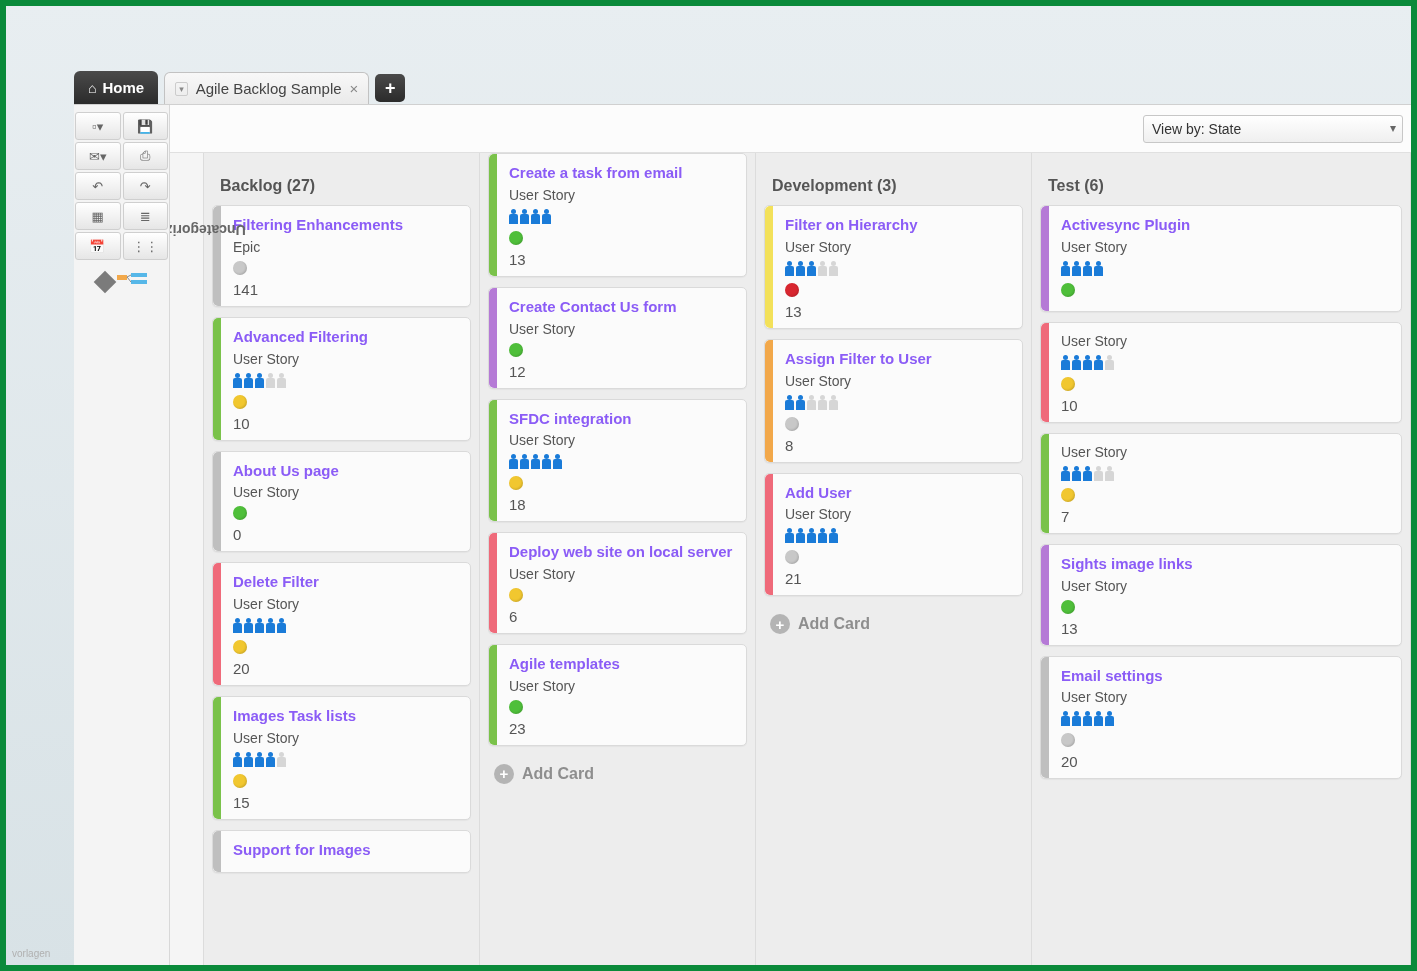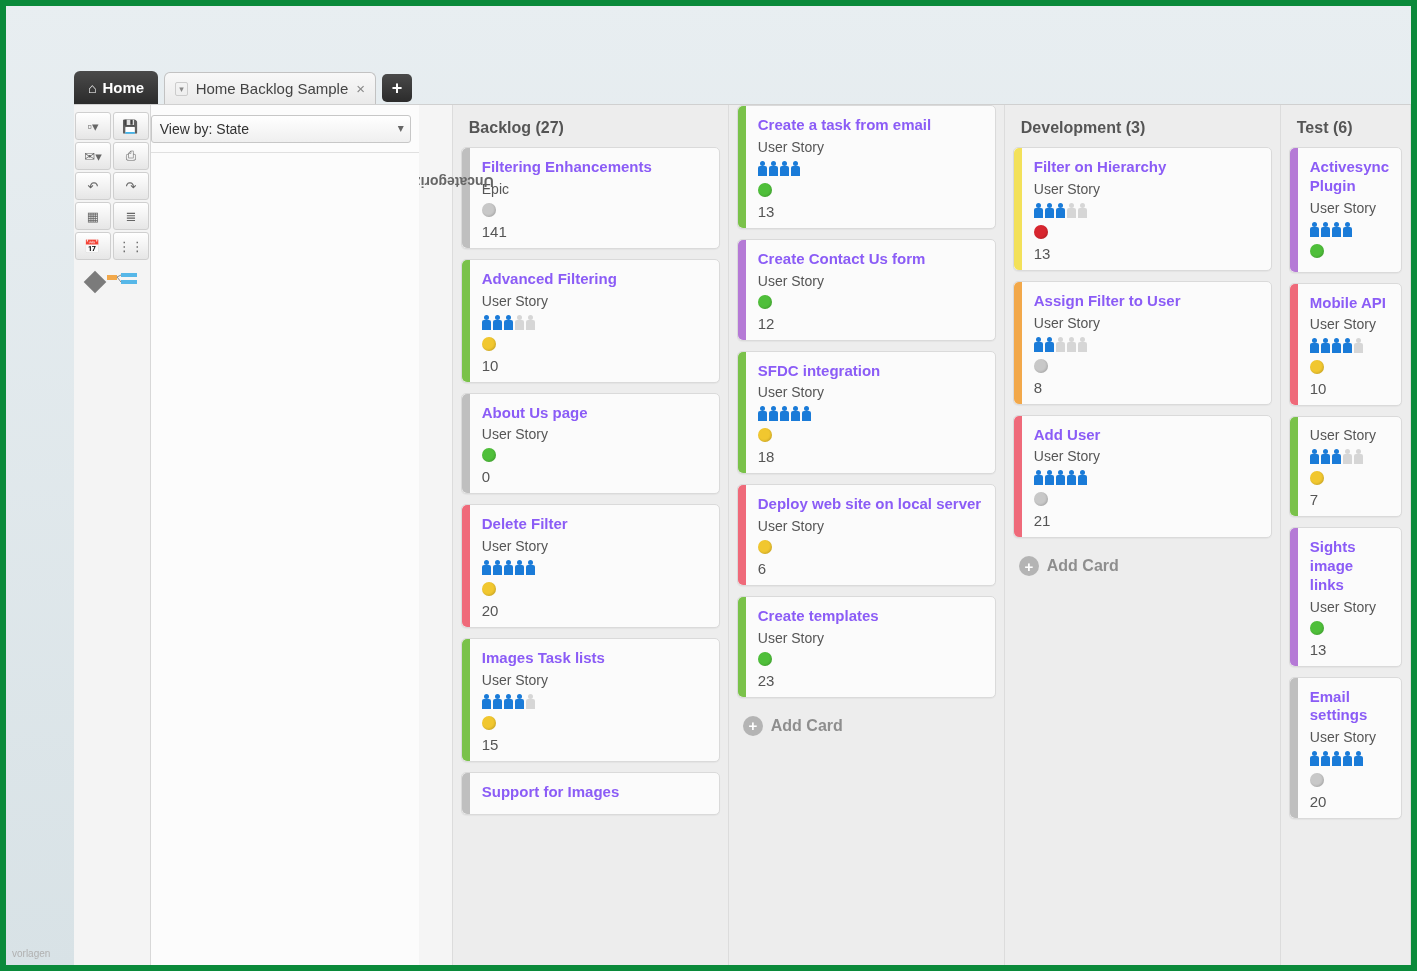--- a/index.html
+++ b/index.html
@@ -103,21 +103,21 @@
   width:16px;height:16px;background:#7b7b7b;transform:rotate(45deg);
 }
 .nav-tree {
   width:30px;height:18px;
 }
 
 
 .board-wrap {
   flex:1;
   display:flex;
-  flex-direction:row;
+  flex-direction:column;
   background:#fcfcfc;
 }
 .board-toolbar {
   height: 48px;
   border-bottom:1px solid #e0e0e0;
   display:flex;
   justify-content:flex-end;
   align-items:center;
   padding-right:8px;
 }
@@ -163,21 +163,21 @@
 .lane {
   flex: 0 0 276px;
   border-right:1px solid #dcdcdc;
   background:#ededed;
   display:flex;
   flex-direction:column;
   overflow:hidden;
 }
 .lane:last-child { flex:1; }
 .lane-header {
-  padding:14px 16px 10px;
+  padding:24px 16px 10px;
   font-size:16px;
   font-weight:bold;
   color:#555;
 }
 .lane-body {
   flex:1;
   overflow-y:auto;
   padding:0 8px 8px 8px;
 }
 
@@ -240,21 +240,21 @@
 
 <div class="inner">
 
   <div class="tabs">
     <div class="tab-home">
       <span class="home-icon">⌂</span>
       <span>Home</span>
     </div>
     <div class="tab-sheet">
       <span class="dd">▾</span>
-      <span>Home Backlog Sample</span>
+      <span>Agile Backlog Sample</span>
       <span class="close">×</span>
     </div>
     <div class="tab-add">+</div>
   </div>
 
   <div class="main">
     <div class="sidebar">
       <div class="tb-row">
         <div class="tb-btn">▫▾</div>
         <div class="tb-btn">💾</div>
@@ -423,21 +423,21 @@
                 <div class="card-content">
                   <div class="card-title">Deploy web site on local server</div>
                   <div class="card-type">User Story</div>
                   <div class="card-status status-yellow"></div>
                   <div class="card-points">6</div>
                 </div>
               </div>
               <div class="card">
                 <div class="card-stripe" style="background: rgb(122, 194, 74);"></div>
                 <div class="card-content">
-                  <div class="card-title">Create templates</div>
+                  <div class="card-title">Agile templates</div>
                   <div class="card-type">User Story</div>
                   <div class="card-status status-green"></div>
                   <div class="card-points">23</div>
                 </div>
               </div>
               <div class="add-card">
                 <span class="plus">+</span>
                 <span>Add Card</span>
               </div>
             </div>
@@ -512,21 +512,20 @@
                     <span class="person filled"></span>
                     <span class="person filled"></span>
                     <span class="person filled"></span>
                   </div>
                   <div class="card-status status-green"></div>
                 </div>
               </div>
               <div class="card">
                 <div class="card-stripe" style="background: rgb(239, 106, 122);"></div>
                 <div class="card-content">
-                  <div class="card-title">Mobile API</div>
                   <div class="card-type">User Story</div>
                   <div class="card-people">
                     <span class="person filled"></span>
                     <span class="person filled"></span>
                     <span class="person filled"></span>
                     <span class="person filled"></span>
                     <span class="person empty"></span>
                   </div>
                   <div class="card-status status-yellow"></div>
                   <div class="card-points">10</div>

